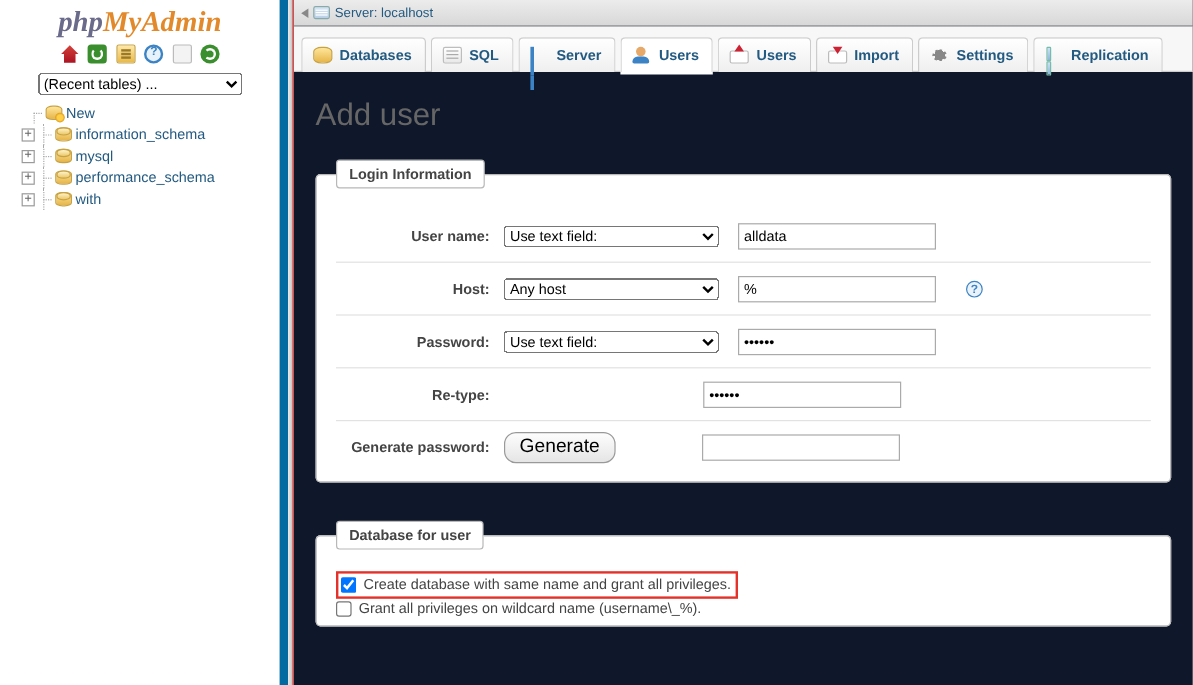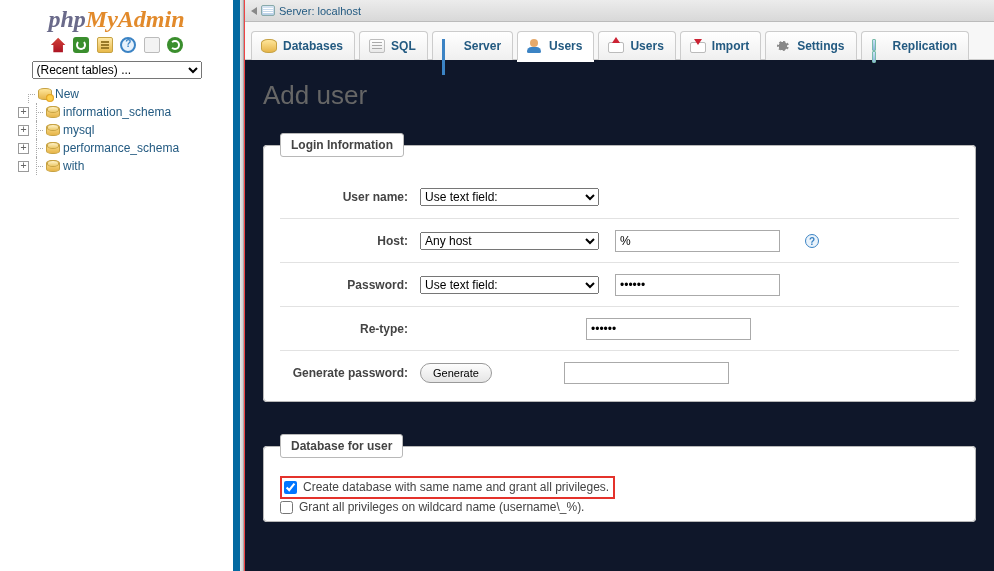--- a/index.html
+++ b/index.html
@@ -80,21 +80,21 @@
 
     fieldset { border:1px solid #b8b8b8; border-radius:4px; padding:18px 16px 6px; margin-bottom:32px; background:#fff;}
     legend { background:#fff; border:1px solid #b8b8b8; border-radius:3px; padding:4px 10px; font-weight:bold; color:#444; font-size:12px;}
     .field { display:flex; align-items:center; min-height:44px; border-bottom:1px solid #e2e2e2; padding:5px 0;}
     .field:last-child{border-bottom:none;}
     .flabel { width:140px; text-align:right; padding-right:12px; color:#444;font-weight:bold;}
     .field select { width:179px; font-size:12px; margin-right:16px;}
     .field input[type=text], .field input[type=password] { width:165px; font-size:12px; padding:3px 4px; border:1px solid #aaa;}
     .field .inputcol { width:180px;}
     .help-ic { display:inline-block; width:14px;height:14px;border:1.5px solid #3b83c4;border-radius:50%;color:#3b83c4;font-weight:bold;font-size:10px;text-align:center;line-height:13px;margin-left:10px;background:#eaf3fb;}
-    button.gen { padding:3px 12px; border:1px solid #999; border-radius:10px; background:linear-gradient(#fdfdfd,#e5e5e5); font-size:11px; cursor:pointer; margin-right:16px;}
+    button.gen { padding:3px 12px; border:1px solid #999; border-radius:10px; background:linear-gradient(#fdfdfd,#e5e5e5); font-size:16px; cursor:pointer; margin-right:16px;}
 
     .highlight { display:inline-block; border:2px solid #e4322b; padding:1px 4px 2px 2px;}
     .cbx-row { display:flex; align-items:center; margin:1px 0; }
     .cbx-row input { margin-right:6px;}
   </style>
 </head>
 <body>
 
 <div id="layout">
   <div id="sidebar">
@@ -214,20 +214,23 @@
       <h2>Add user</h2>
 
       <fieldset>
         <legend>Login Information</legend>
 
         <div class="field">
           <div class="flabel">User name:</div>
           <select>
             <option>Use text field:</option>
           </select>
+          <div class="inputcol">
+            <input type="text" value="alldata" style="">
+          </div>
         </div>
 
         <div class="field">
           <div class="flabel">Host:</div>
           <select>
             <option>Any host</option>
           </select>
           <div class="inputcol">
             <input type="text" value="%" style="">
           </div>

